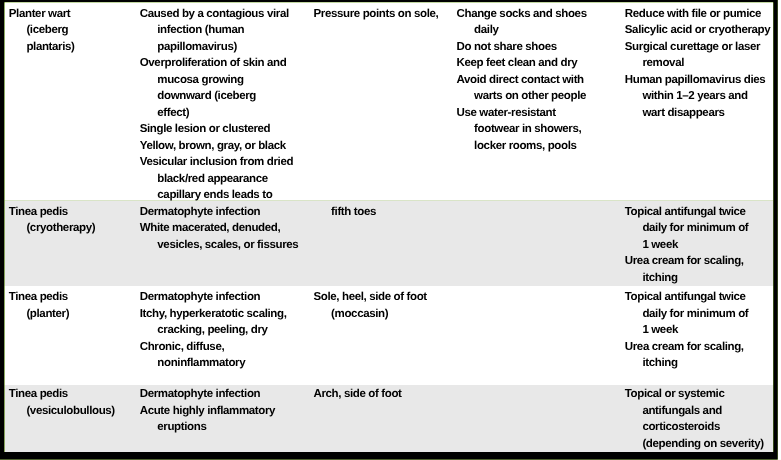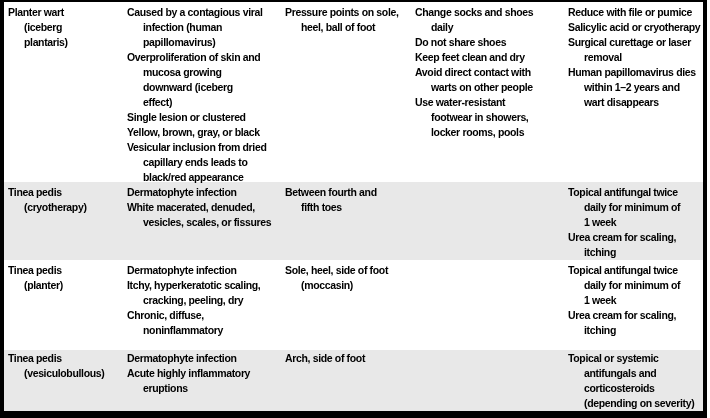--- a/index.html
+++ b/index.html
@@ -77,28 +77,27 @@
             <div class="line cont">effect)</div>
           </div>
           <div class="item">
             <div class="line">Single lesion or clustered</div>
           </div>
           <div class="item">
             <div class="line">Yellow, brown, gray, or black</div>
           </div>
           <div class="item">
             <div class="line">Vesicular inclusion from dried</div>
+            <div class="line cont">black/red appearance</div>
             <div class="line cont">capillary ends leads to</div>
-            <div class="line cont">black/red appearance</div>
           </div>
         </div>
         <div class="cell">
           <div class="item">
             <div class="line">Pressure points on sole,</div>
-            <div class="line cont">heel, ball of foot</div>
           </div>
         </div>
         <div class="cell">
           <div class="item">
             <div class="line">Change socks and shoes</div>
             <div class="line cont">daily</div>
           </div>
           <div class="item">
             <div class="line">Do not share shoes</div>
           </div>
@@ -144,21 +143,20 @@
           <div class="item">
             <div class="line">Dermatophyte infection</div>
           </div>
           <div class="item">
             <div class="line">White macerated, denuded,</div>
             <div class="line cont">vesicles, scales, or fissures</div>
           </div>
         </div>
         <div class="cell">
           <div class="item">
-            <div class="line">Between fourth and</div>
             <div class="line cont">fifth toes</div>
           </div>
         </div>
         <div class="cell"></div>
         <div class="cell">
           <div class="item">
             <div class="line">Topical antifungal twice</div>
             <div class="line cont">daily for minimum of</div>
             <div class="line cont">1 week</div>
           </div>

